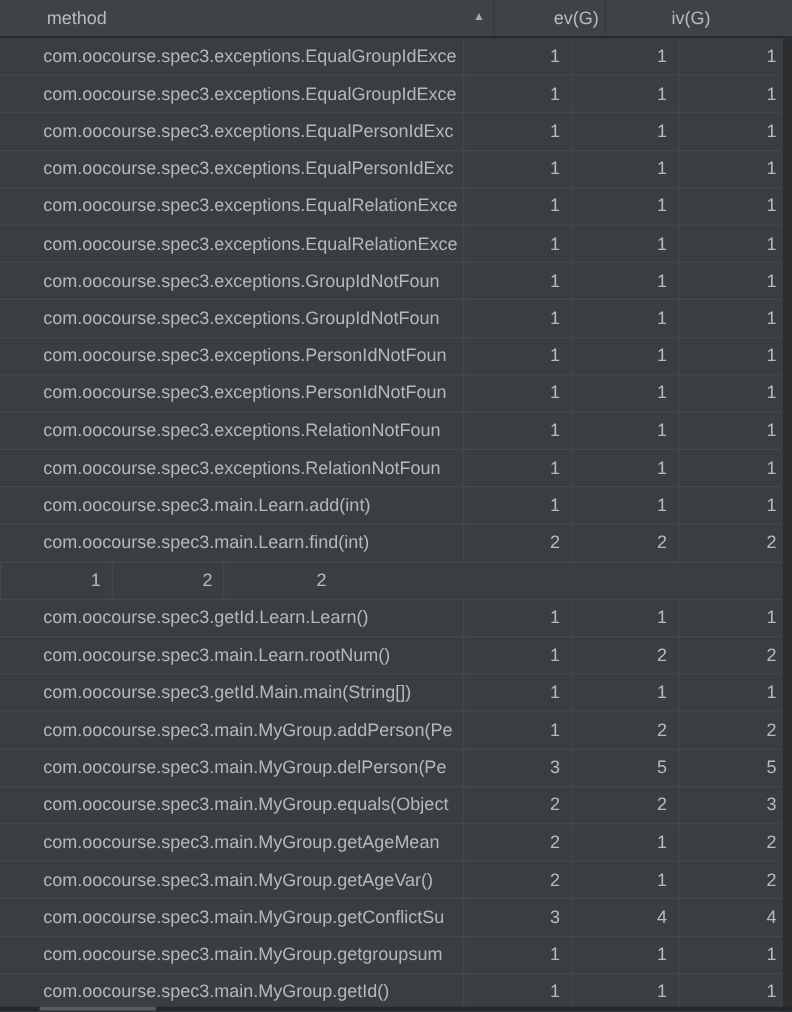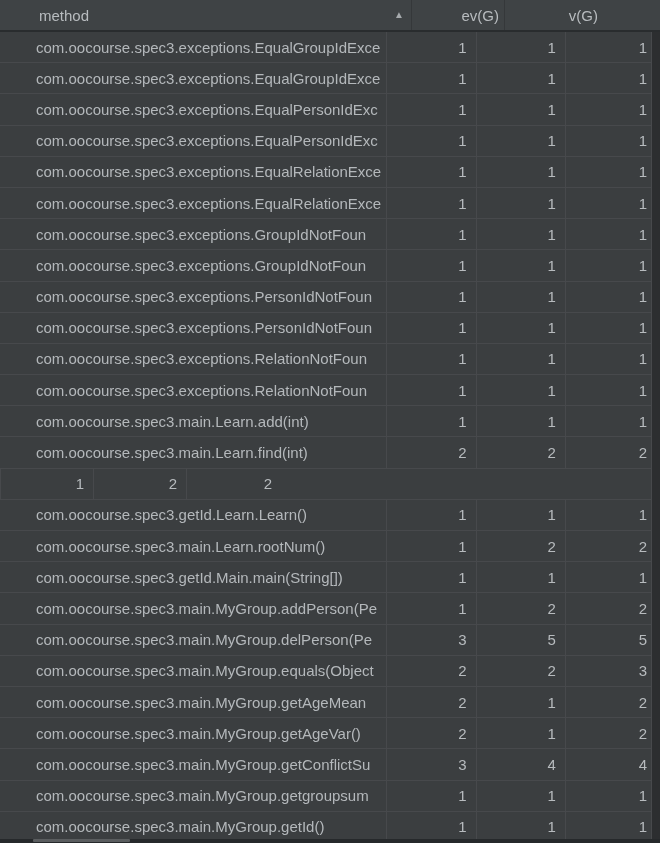--- a/index.html
+++ b/index.html
@@ -133,22 +133,22 @@
 <div id="app">
 
   <div class="header">
     <div class="th method-col">
       <span>method</span>
       <span class="sort-icon">▲</span>
     </div>
     <div class="th num-col ev-col">
       <span>ev(G)</span>
     </div>
-    <div class="th num-col v-col">
-      <span>v(G)</span>
+    <div class="th num-col iv-col">
+      <span>iv(G)</span>
     </div>
   </div>
 
   <div class="rows" id="rows">
       <div class="tr">
       <div class="td method">com.oocourse.spec3.exceptions.EqualGroupIdExce</div>
       <div class="td num ev">1</div>
       <div class="td num iv">1</div>
       <div class="td num v">1</div>
     </div>

